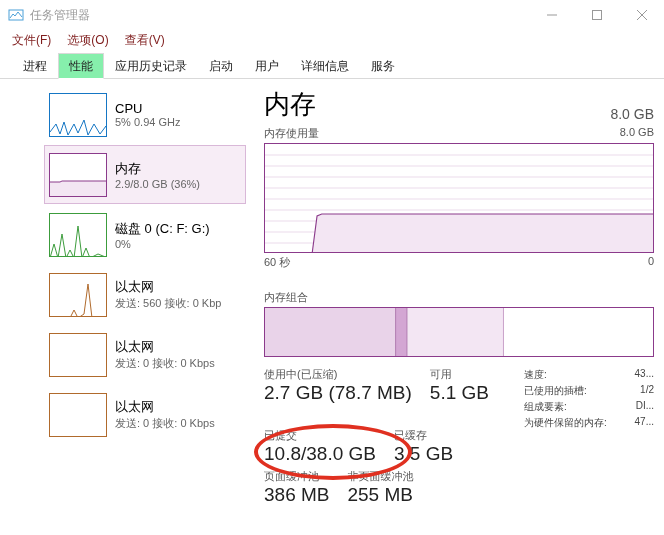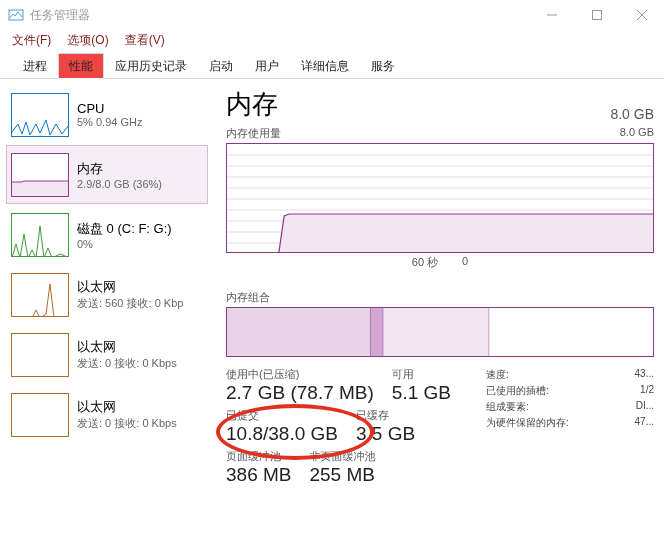--- a/index.html
+++ b/index.html
@@ -69,26 +69,27 @@
     padding: 4px 10px 3px 10px;
     border: 1px solid transparent;
     margin-right: 0px;
     position: relative;
     bottom: -1px;
     color: #222;
   }
   .tab.active {
     border: 1px solid #d9d9d9;
     border-bottom: 1px solid #ffffff;
-    background: #ef4444;
+    background: #86efac;
   }
   
   .main {
     display: flex;
     height: calc(535px - 30px - 20px - 24px - 4px);
+    padding-left: 38px;
   }
   
   .sidebar {
     width: 208px;
     padding: 6px 0 0 6px;
     box-sizing: border-box;
     border-right: none;
   }
   .sb-item {
     display: flex;
@@ -153,21 +154,21 @@
   .big-chart {
     border: 1px solid #8b3a8b;
     height: 108px;
     margin-top: 2px;
     position: relative;
     background: #ffffff;
     overflow: hidden;
   }
   .axis-row {
     display: flex;
-    justify-content: center;
+    justify-content: space-between;
     font-size: 11px;
     color: #555;
     margin-top: 2px;
     gap: 24px;
   }
   .comp-chart {
     border: 1px solid #8b3a8b;
     height: 48px;
     margin-top: 2px;
     position: relative;
@@ -368,21 +369,21 @@
         <div class="row2">
           <div class="stat-block">
             <div class="stat-label">使用中(已压缩)</div>
             <div class="stat-value">2.7 GB (78.7 MB)</div>
           </div>
           <div class="stat-block">
             <div class="stat-label">可用</div>
             <div class="stat-value">5.1 GB</div>
           </div>
         </div>
-        <div class="row2" style="position:relative;">
+        <div class="row2" style="position:relative;margin-top:20px;">
           <div class="stat-block">
             <div class="stat-label">已提交</div>
             <div class="stat-value">10.8/38.0 GB</div>
           </div>
           <div class="stat-block">
             <div class="stat-label">已缓存</div>
             <div class="stat-value">3.5 GB</div>
           </div>
           <div class="anno" style="left:-10px; top:-4px;"></div>
         </div>

